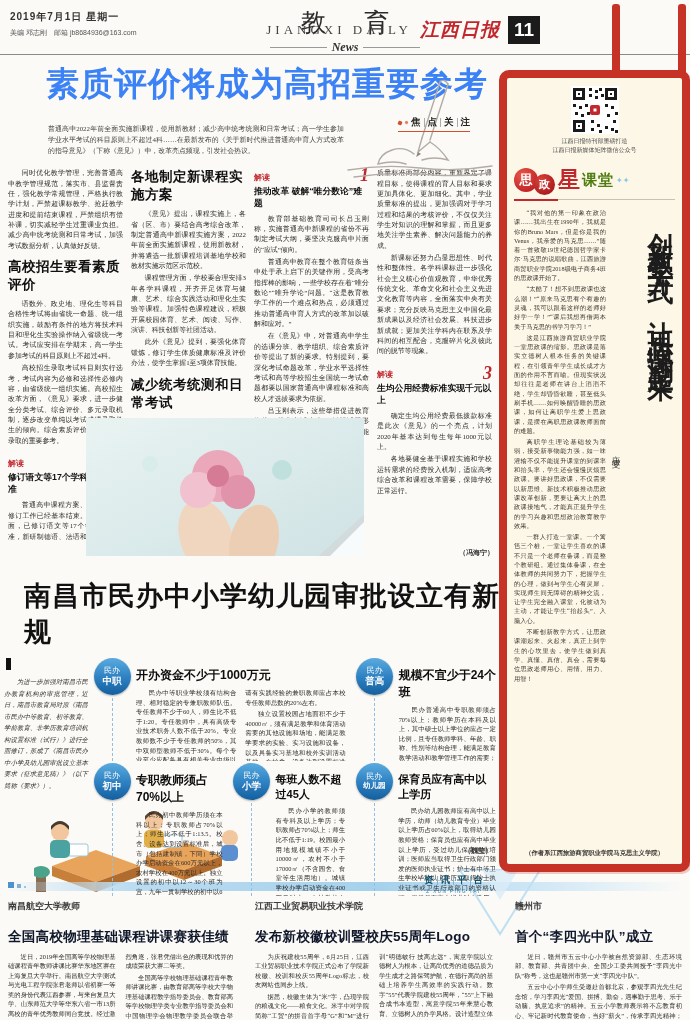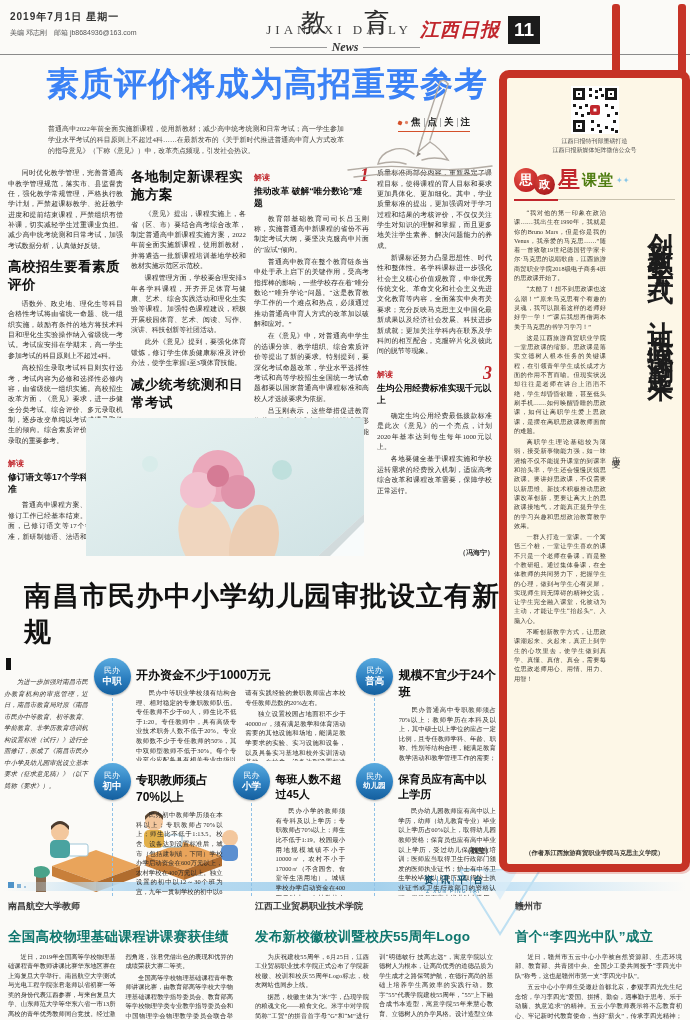--- a/index.html
+++ b/index.html
@@ -89,21 +89,21 @@
   .div-sub{font-size:4.5px;letter-spacing:1.5px;color:#2e7ba8;margin-top:2px;}
   .diamond{position:absolute;left:452px;top:866px;z-index:0;}
   
   .bottom{position:absolute;left:0;top:898px;width:690px;height:122px;display:flex;gap:22px;
      padding:0 8px;box-sizing:border-box;z-index:2;}
   .b-art{min-width:0;}
   .b-art.a1{flex:0 0 225px;}
   .b-art.a2{flex:0 0 238px;}
   .b-art.a3{flex:1;}
   .kicker{font-size:9px;font-weight:bold;color:#3c3c3c;margin:2px 0 15px;}
-  .b-head{font-size:13.5px;font-weight:900;color:#0f766e;margin:0 0 6px;letter-spacing:.3px;}
+  .b-head{font-size:13.5px;font-weight:900;color:#0f172a;margin:0 0 6px;letter-spacing:.3px;}
   .b-body{overflow:hidden;height:84px;}
   .b-body.two{columns:2;column-gap:10px;}
   .b-art .p{font-size:6.3px;}
   
   .red-spur{position:absolute;background:#c63326;z-index:7;border-radius:3px;}
   .red-frame{position:absolute;left:499px;top:70px;width:175px;height:786px;z-index:6;
      border:8px solid #c63326;border-radius:10px;background:#fdf7e7;
      box-shadow:2px 2px 0 rgba(198,51,38,.25);}
   .rf-inner{position:relative;width:100%;height:100%;padding:8px 7px 6px;box-sizing:border-box;
      display:flex;flex-direction:column;overflow:hidden;}

